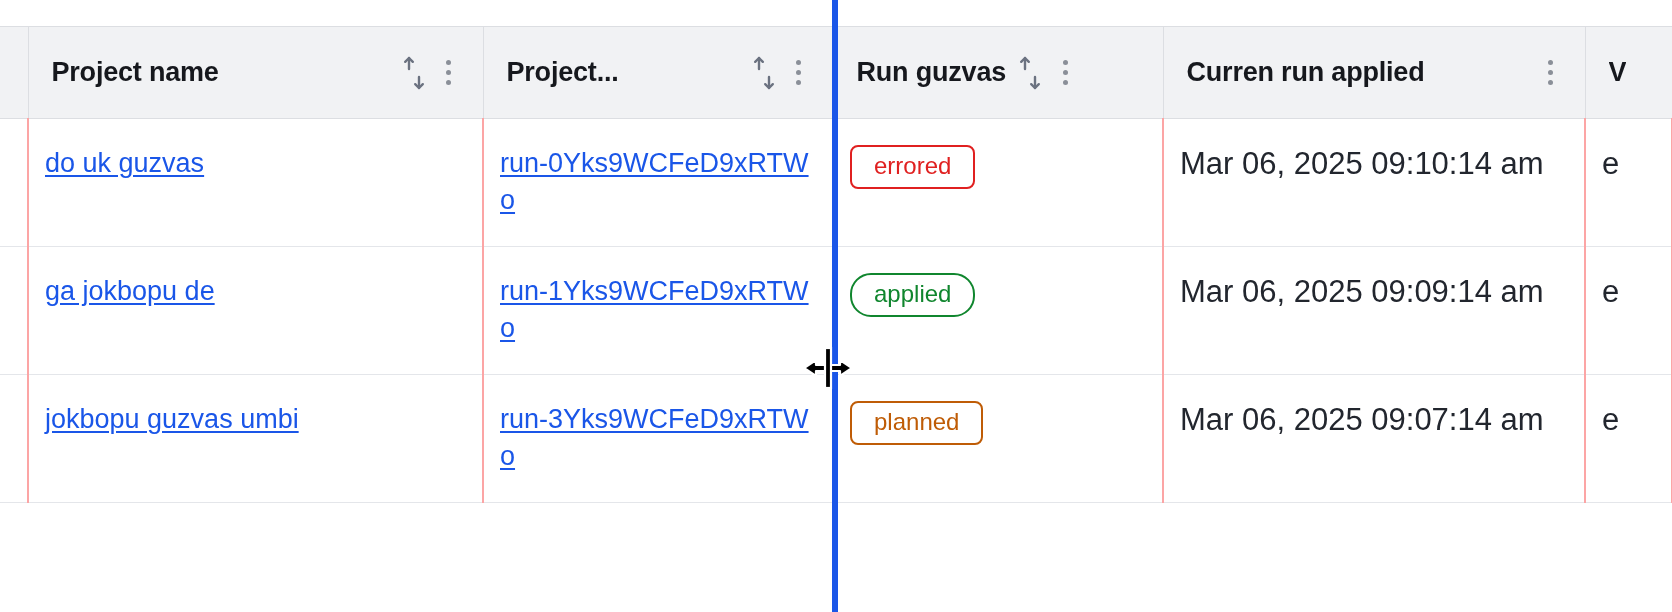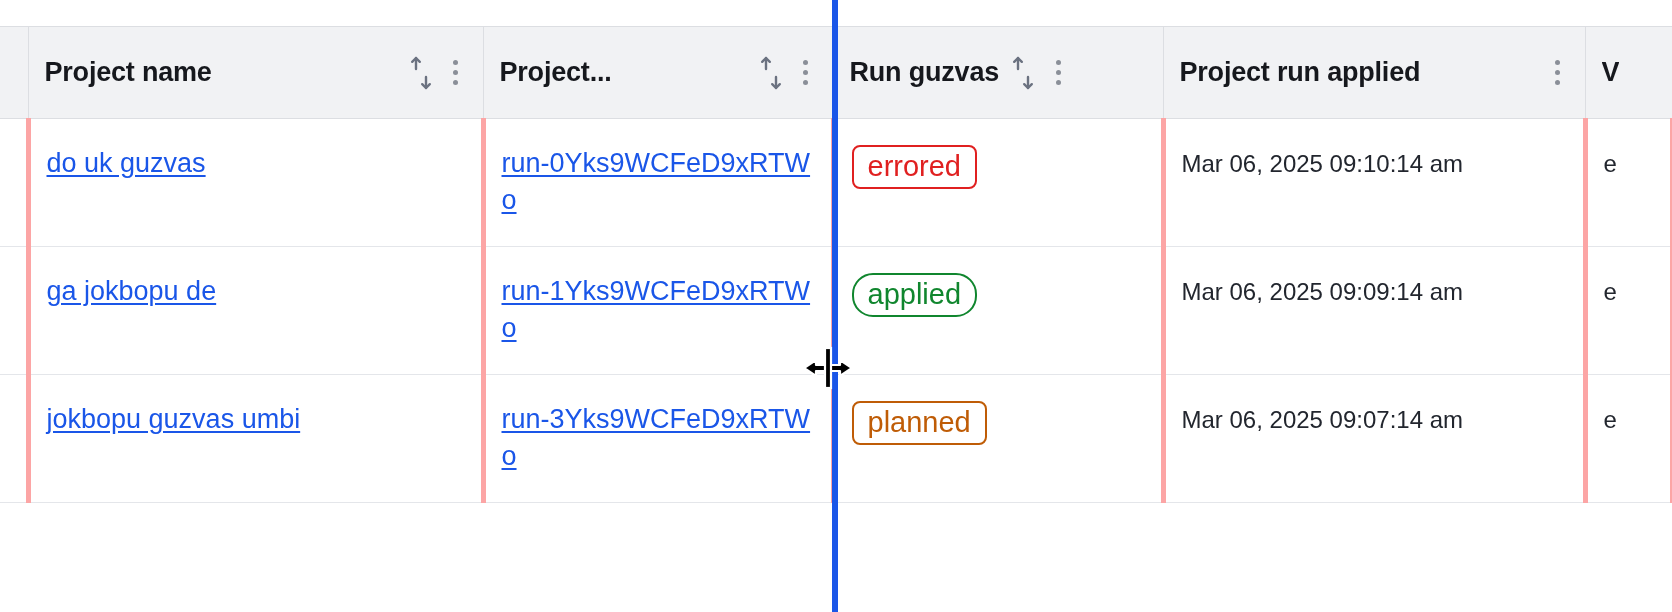--- a/index.html
+++ b/index.html
@@ -28,21 +28,21 @@
     table-layout: fixed;
   }
 
   .hdr-row { height: 92px; }
 
   th {
     background: #f1f2f4;
     border-right: 1px solid #dcdee2;
     border-bottom: 1px solid #dcdee2;
     border-top: 1px solid #dcdee2;
-    padding: 0 16px;
+    padding: 0 23px;
     vertical-align: middle;
     height: 92px;
   }
   th.first-partial { padding: 0; }
 
   .hdr-inner {
     display: flex;
     align-items: center;
     justify-content: flex-start;
     gap: 10px;
@@ -77,21 +77,21 @@
   }
   .kebab i {
     display: block;
     width: 5px;
     height: 5px;
     border-radius: 50%;
     background: #8a8f98;
   }
 
   td {
-    border-right: 5px solid #fca5a5;
+    border-right: 2px solid #fca5a5;
     border-bottom: 1px solid #e4e6ea;
     padding: 0 16px;
     vertical-align: top;
     background: #ffffff;
   }
   td.first-partial { padding: 0; }
 
   .body-row { height: 128px; }
 
   .cell-pad { padding-top: 26px; }
@@ -101,31 +101,31 @@
     text-decoration: underline;
     text-underline-offset: 3px;
     font-size: 27px;
     line-height: 37px;
     word-break: break-all;
     display: inline;
   }
 
   .plain {
     color: #22262e;
-    font-size: 24px;
+    font-size: 31px;
     line-height: 37px;
     white-space: nowrap;
   }
 
   .badge {
     display: inline-block;
     border: 2px solid currentColor;
     border-radius: 8px;
-    padding: 4px 14px 6px;
-    font-size: 29px;
+    padding: 4px 22px 6px;
+    font-size: 24px;
     line-height: 30px;
     background: #fff;
     white-space: nowrap;
   }
   .badge.errored { color: #e02020; }
   .badge.applied { color: #10862e; border-radius: 21px; }
   .badge.planned { color: #bf5c06; }
 
   
   #resize-line {
@@ -210,21 +210,21 @@
                 <i></i>
                 <i></i>
                 <i></i>
               </span>
             <span class="hdr-spacer"></span>
           </div>
         </th>
 
         <th style="width:422px">
           <div class="hdr-inner">
-            <span class="hdr-label">Project run applied</span>
+            <span class="hdr-label">Curren run applied</span>
             <span class="hdr-spacer"></span>
             <span class="kebab">
                 <i></i>
                 <i></i>
                 <i></i>
               </span>
           </div>
         </th>
 
         <th style="width:87px">

